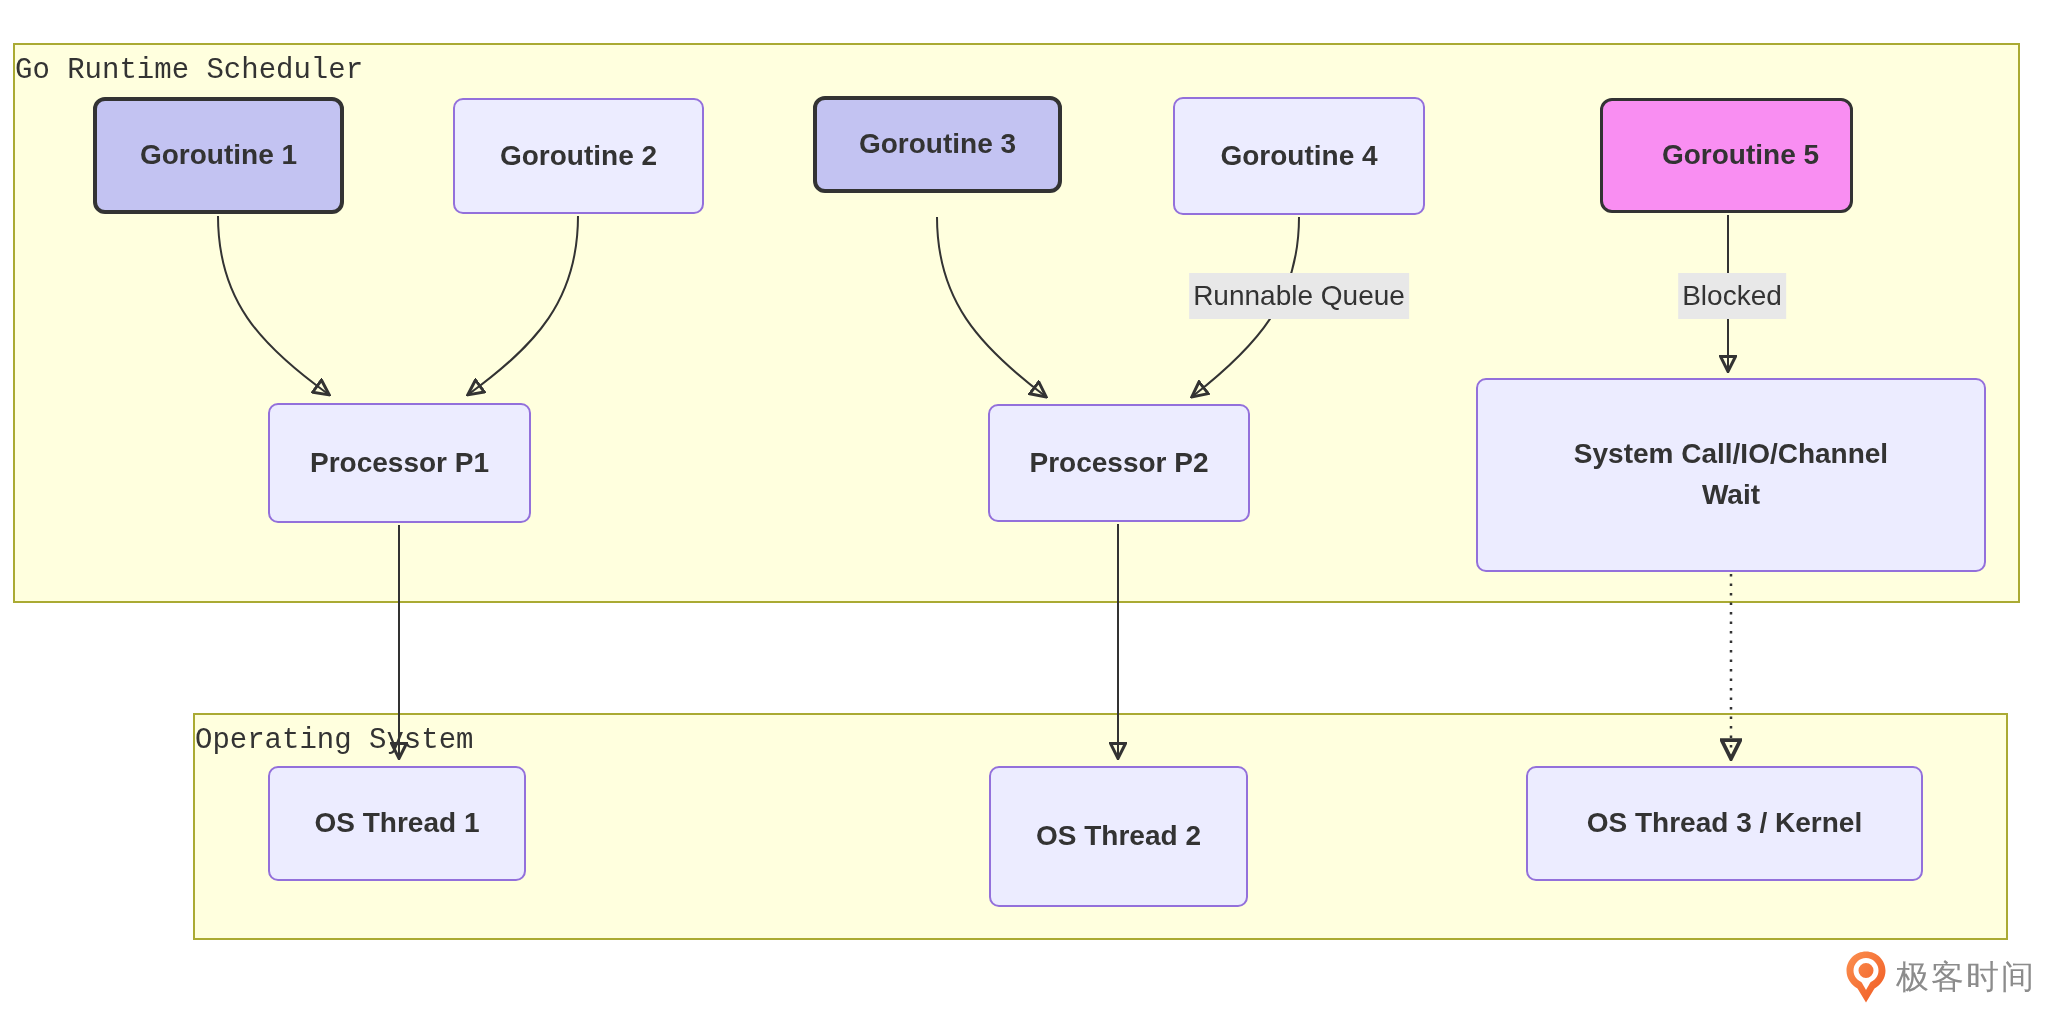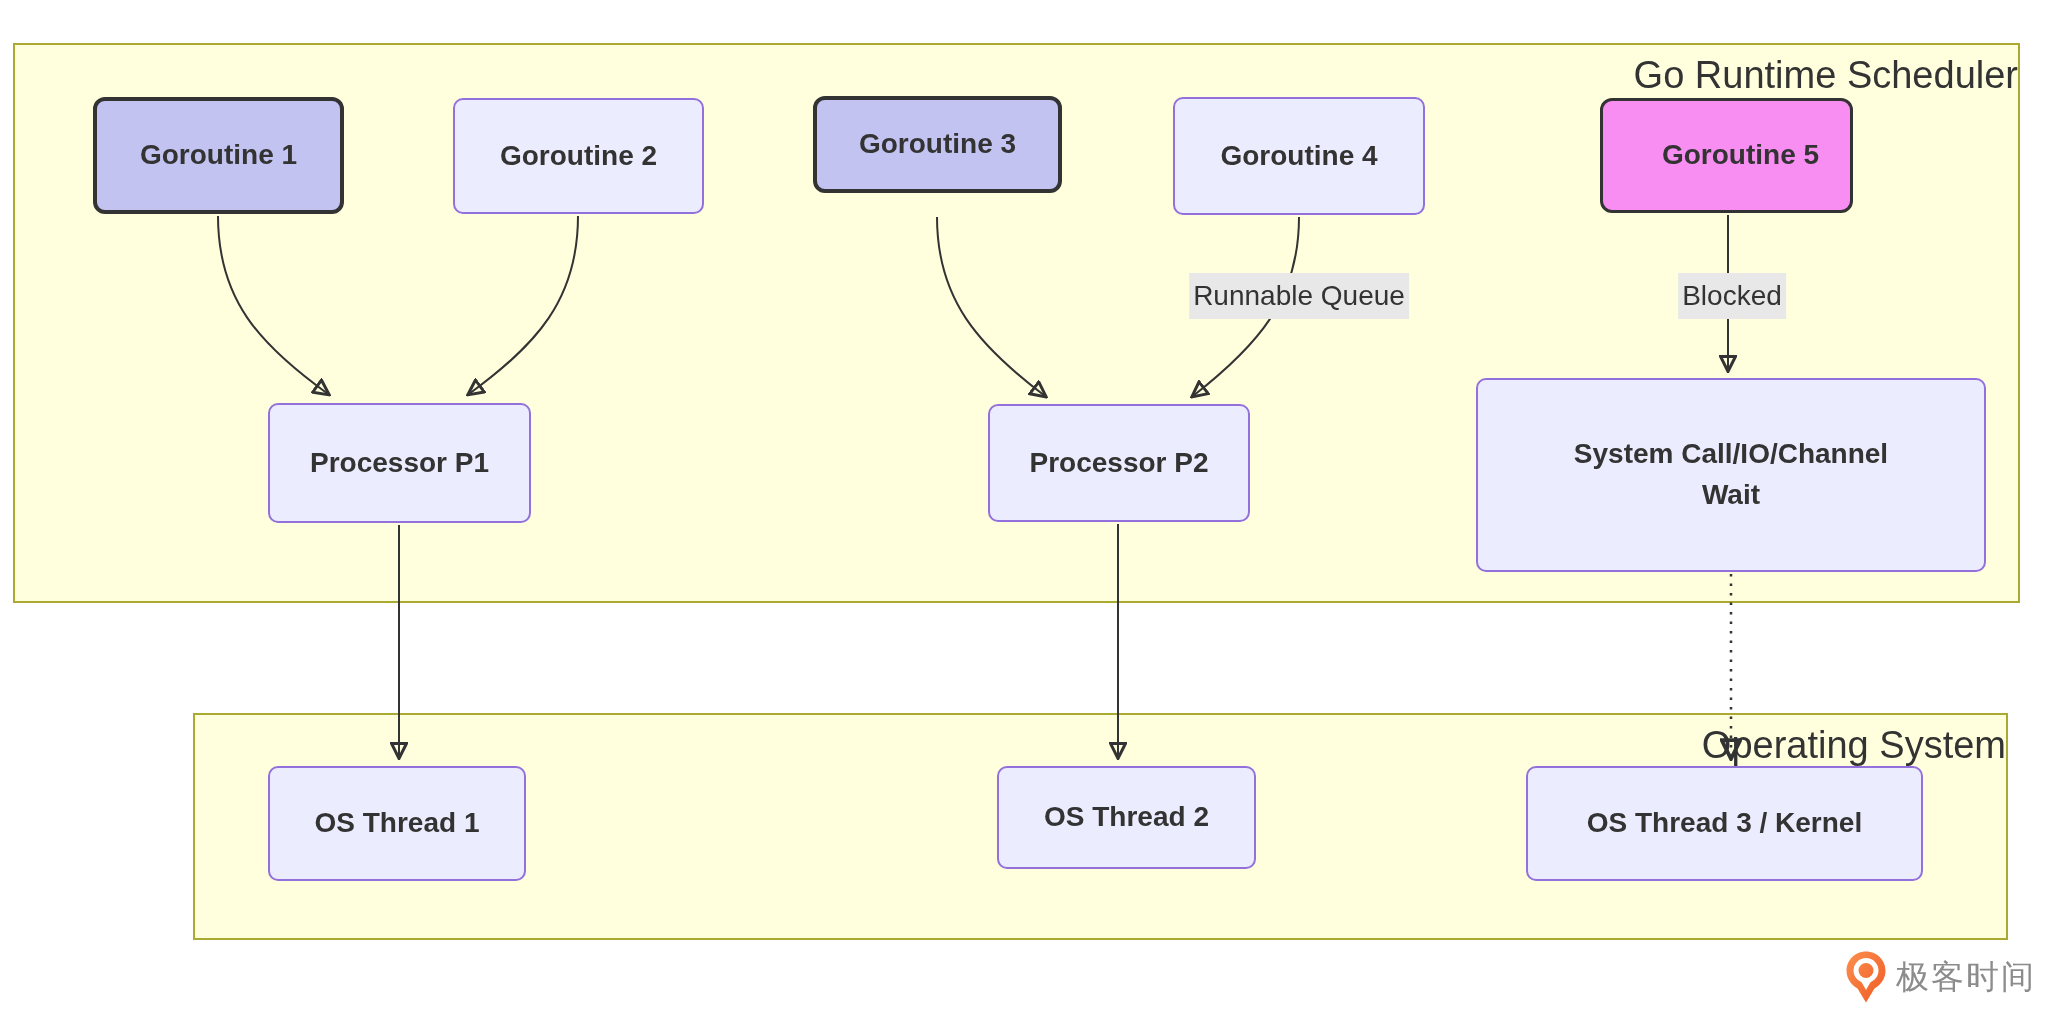--- a/index.html
+++ b/index.html
@@ -9,22 +9,22 @@
     --cluster-fill:#ffffde; --cluster-border:#aaaa33;
     --edge-label-bg:#e8e8e8; --line-color:#333333; --text-color:#333333;
     --brand-orange:#f05a22; --watermark-text-color:#8c8c8c;
   }
   *{box-sizing:border-box; margin:0; padding:0;}
   html,body{background:#ffffff;}
   body{font-family:"Liberation Sans","DejaVu Sans",sans-serif; color:var(--text-color);}
   .canvas{position:relative; width:2068px; height:1013px; background:#ffffff; overflow:hidden;}
 
   .cluster{position:absolute; background:var(--cluster-fill); border:2px solid var(--cluster-border);}
-  .cluster-title{position:absolute; left:0; right:0; top:9px; text-align:right;
-                 font-size:38px; color:var(--text-color); white-space:nowrap;}
+  .cluster-title{position:absolute; left:0; right:0; top:9px; text-align:left;
+                 font-size:29px; color:var(--text-color); white-space:nowrap;font-family:Liberation Mono, monospace;}
 
   .node{position:absolute; background:var(--node-fill); border:2px solid var(--node-border);
         border-radius:10px; display:flex; align-items:center; justify-content:center;
         text-align:center; font-size:28px; color:var(--text-color); line-height:1.45;font-weight:bold;}
   .node.running{background:var(--running-fill); border:4px solid var(--running-border); border-radius:12px;}
   .node.blocked{background:var(--blocked-fill); border:3px solid var(--blocked-border); border-radius:12px;padding-left:28px;}
 
   .edges{position:absolute; left:0; top:0; width:2068px; height:1013px; pointer-events:none;}
   .edges path{fill:none; stroke:var(--line-color); stroke-width:2px;}
   .edges path.dotted{stroke-dasharray:2.5 7; stroke-width:2.5px;}
@@ -98,21 +98,21 @@
 
   <div class="node" style="left:1476px; top:378px; width:510px; height:194px; flex-direction:column;">
     <span>System Call/IO/Channel</span>
     <span>Wait</span>
   </div>
 
   <div class="node" style="left:268px; top:766px; width:258px; height:115px;">
     <span>OS Thread 1</span>
   </div>
 
-  <div class="node" style="left:989px; top:766px; width:259px; height:103px;margin-left:8px;">
+  <div class="node" style="left:989px; top:766px; width:259px; height:141px;">
     <span>OS Thread 2</span>
   </div>
 
   <div class="node" style="left:1526px; top:766px; width:397px; height:115px;">
     <span>OS Thread 3 / Kernel</span>
   </div>
 
   <div class="watermark">
     <svg width="40" height="52" viewBox="0 0 40 52">
       <defs>

